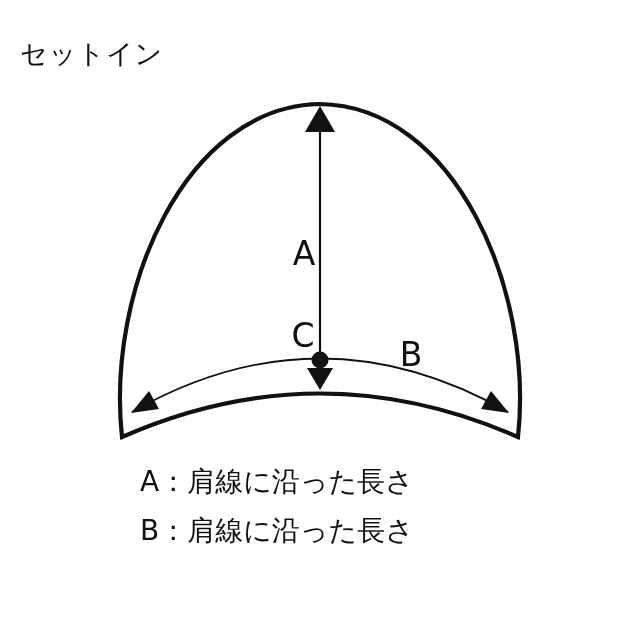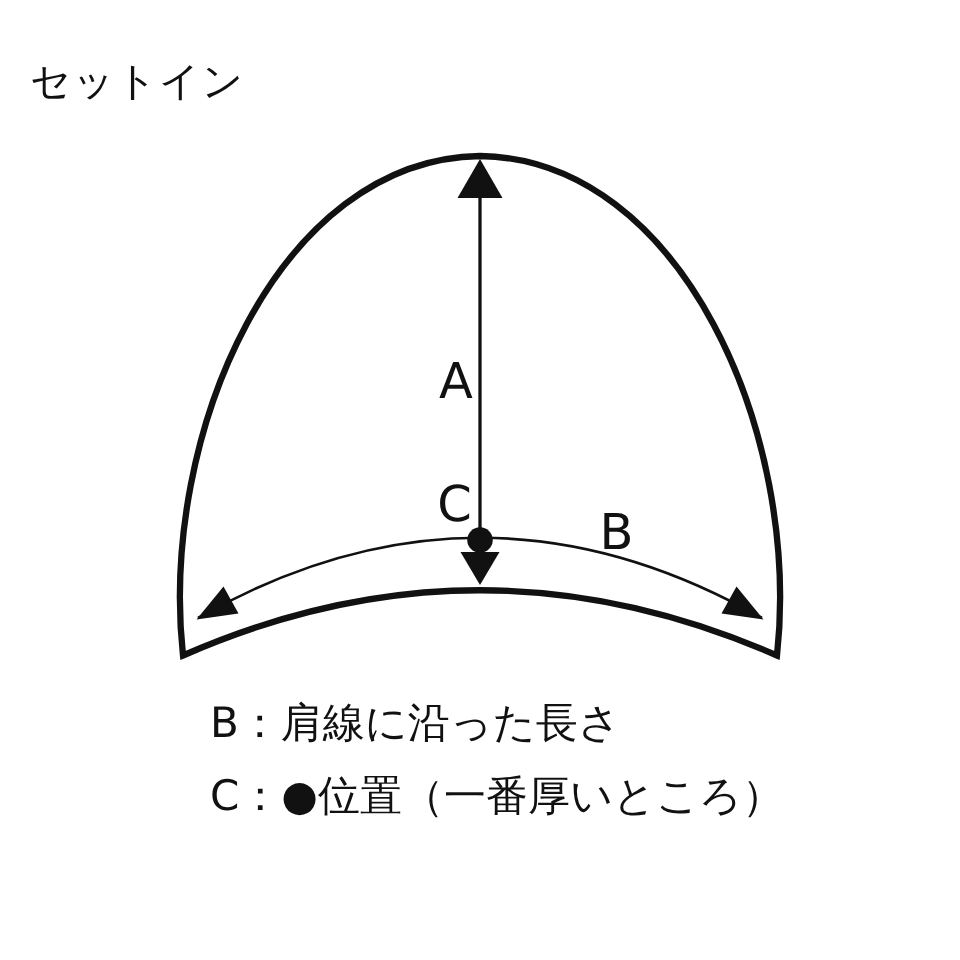--- a/index.html
+++ b/index.html
@@ -65,17 +65,17 @@
     <polygon points="320,390 307,368 333,368" fill="#111111"></polygon>
 
     <circle cx="320" cy="360" r="8.5" fill="#111111"></circle>
 
     <text x="304" y="265" text-anchor="middle" fill="#111111">A</text>
     <text x="303" y="347" text-anchor="middle" fill="#111111">C</text>
     <text x="411" y="366" text-anchor="middle" fill="#111111">B</text>
   </svg>
 
   <div class="legend">
+    <div class="legend-item">A：肩線に沿った長さ</div>
     <div class="legend-item">B：肩線に沿った長さ</div>
-    <div class="legend-item">C：●位置（一番厚いところ）</div>
   </div>
 
 </div>
 
 </body></html>

